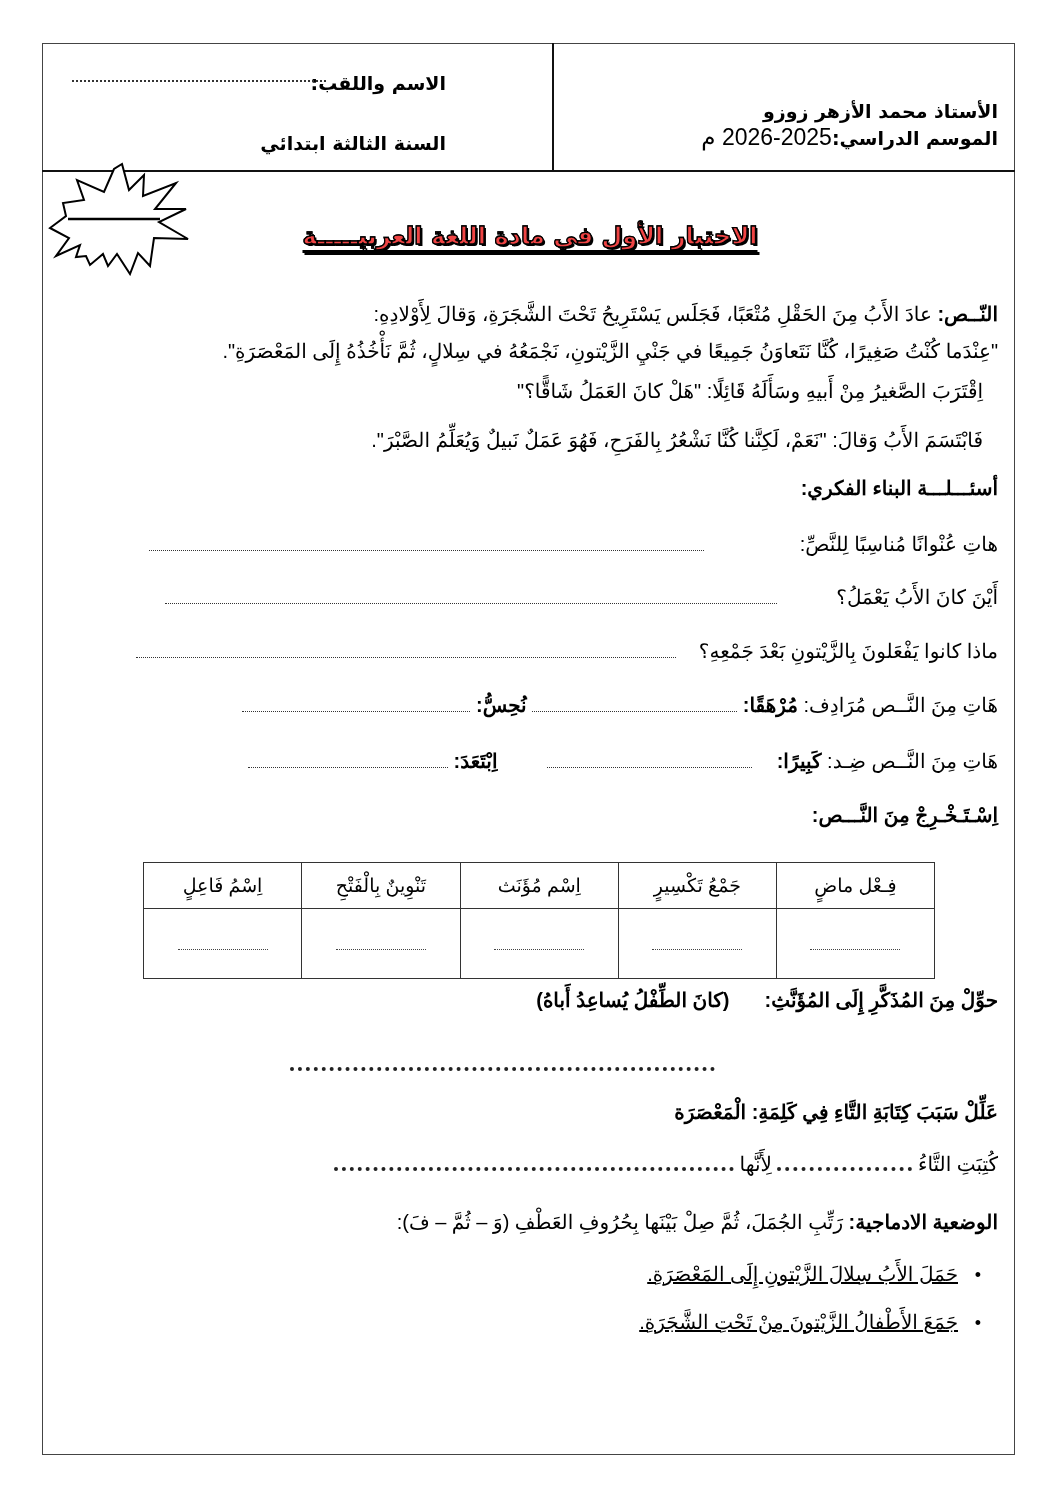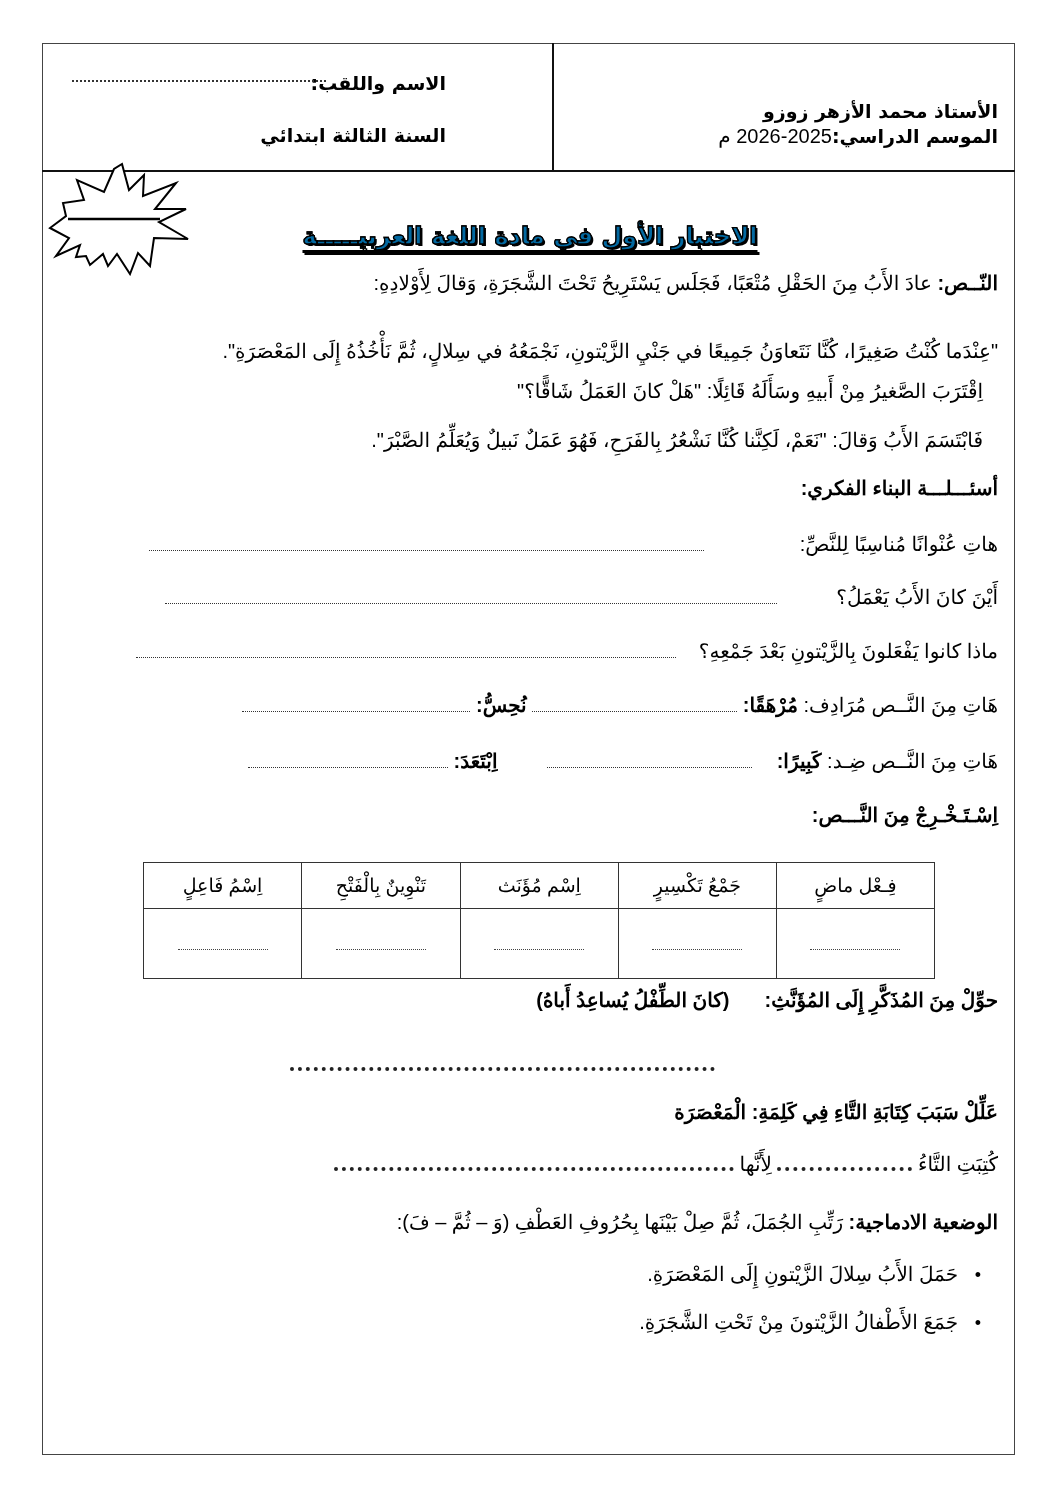--- a/index.html
+++ b/index.html
@@ -24,21 +24,21 @@
   .hdr-dots {
     position: absolute; left: 72px; top: 80px; width: 254px; height: 2px;
     border-bottom: 2px dotted #333;
   }
 
   .starburst { position: absolute; left: 48px; top: 156px; width: 150px; height: 120px; }
 
   .title {
     position: absolute; left: 300px; top: 222px; width: 460px; text-align: center;
     direction: rtl; font-family: "DejaVu Sans", sans-serif; font-weight: bold; font-size: 24px;
-    color: #0369a1; letter-spacing: 0;
+    color: #ef4444; letter-spacing: 0;
     -webkit-text-stroke: 1.3px #000;
     text-shadow: 2px 2px 0 #000;
     text-decoration: underline; text-decoration-color: #000; text-decoration-thickness: 3px;
     text-underline-offset: 6px;
   }
 
   .line {
     position: absolute; right: 60px; direction: rtl; text-align: right; white-space: nowrap;
     font-family: "Liberation Sans", sans-serif; font-size: 20px; line-height: 1.2;
   }
@@ -57,47 +57,47 @@
   }
   table.extract td, table.extract th {
     border: 1.5px solid #333; text-align: center; font-weight: normal;
   }
   table.extract th { height: 46px; }
   table.extract td { height: 70px; }
   .cell-dots { display: inline-block; width: 90px; border-bottom: 1.5px dotted #444; height: 1px; }
 
   ul.bullets { position: absolute; right: 60px; top: 1250px; direction: rtl; list-style: none;
     font-family: "Liberation Sans", sans-serif; font-size: 20px; }
-  ul.bullets li { height: 48px; line-height: 48px; white-space: nowrap; text-align: right; }
+  ul.bullets li { height: 48px; line-height: 48px; white-space: nowrap; text-align: right; text-decoration: underline; }
   ul.bullets li .bullet { display: inline-block; width: 40px; text-align: center; font-size: 18px; }
 </style>
 </head>
 <body>
 
 <div class="page-frame"></div>
 <div class="header-box"></div>
 <div class="header-divider"></div>
 
 <div class="hdr-text" style="right:60px; top:72px;margin-top:28px;">الأستاذ محمد الأزهر زوزو</div>
 <div class="hdr-text" style="right:60px; top:124px;">
-  <span>الموسم الدراسي:</span><span style="font-weight:normal; font-family:'Liberation Sans',sans-serif; font-size:20px;">2025-2026 م</span>
+  <span>الموسم الدراسي:</span><span style="font-weight:normal; font-family:'Liberation Sans',sans-serif; font-size:23px;">2025-2026 م</span>
 </div>
 
 <div class="hdr-text" style="right:612px; top:72px;">الاسم واللقب:</div>
 <div class="hdr-dots"></div>
-<div class="hdr-text" style="right:612px; top:124px;">السنة الثالثة ابتدائي</div>
+<div class="hdr-text" style="right:612px; top:132px;">السنة الثالثة ابتدائي</div>
 
 <svg class="starburst" viewBox="0 0 150 120">
   <polygon points="74,8 81,34 96,19 95,40 128,27 107,53 138,53 111,66 140,83 106,82 102,110 90,97 82,118 69,98 60,110 55,98 42,109 38,100 28,101 32,89 8,100 21,82 2,72 18,60 15,47 36,44 29,24 56,36 66,13" fill="#fff" stroke="#000" stroke-width="2" stroke-linejoin="miter"></polygon>
   <line x1="20" y1="63" x2="112" y2="63" stroke="#000" stroke-width="2.5"></line>
 </svg>
 
 <div class="title">الاختبار الأول في مادة اللغة العربيـــــة</div>
 
-<div class="line" style="top:271px;">
+<div class="line" style="top:302px;">
   <span class="b">النّــص:</span>
   <span>عادَ الأَبُ مِنَ الحَقْلِ مُتْعَبًا، فَجَلَس يَسْتَرِيحُ تَحْتَ الشَّجَرَةِ، وَقالَ لِأَوْلادِهِ:</span>
 </div>
 <div class="line" style="top:339px;">
   <span>"عِنْدَما كُنْتُ صَغِيرًا، كُنَّا نَتَعاوَنُ جَمِيعًا في جَنْيِ الزَّيْتونِ، نَجْمَعُهُ في سِلالٍ، ثُمَّ نَأْخُذُهُ إِلَى المَعْصَرَةِ".</span>
 </div>
 <div class="line" style="top:379px; right:75px;">
   <span>اِقْتَرَبَ الصَّغيرُ مِنْ أَبيهِ وسَأَلَهُ قَائِلًا: "هَلْ كانَ العَمَلُ شَاقًّا؟"</span>
 </div>
 <div class="line" style="top:428px; right:75px;">

